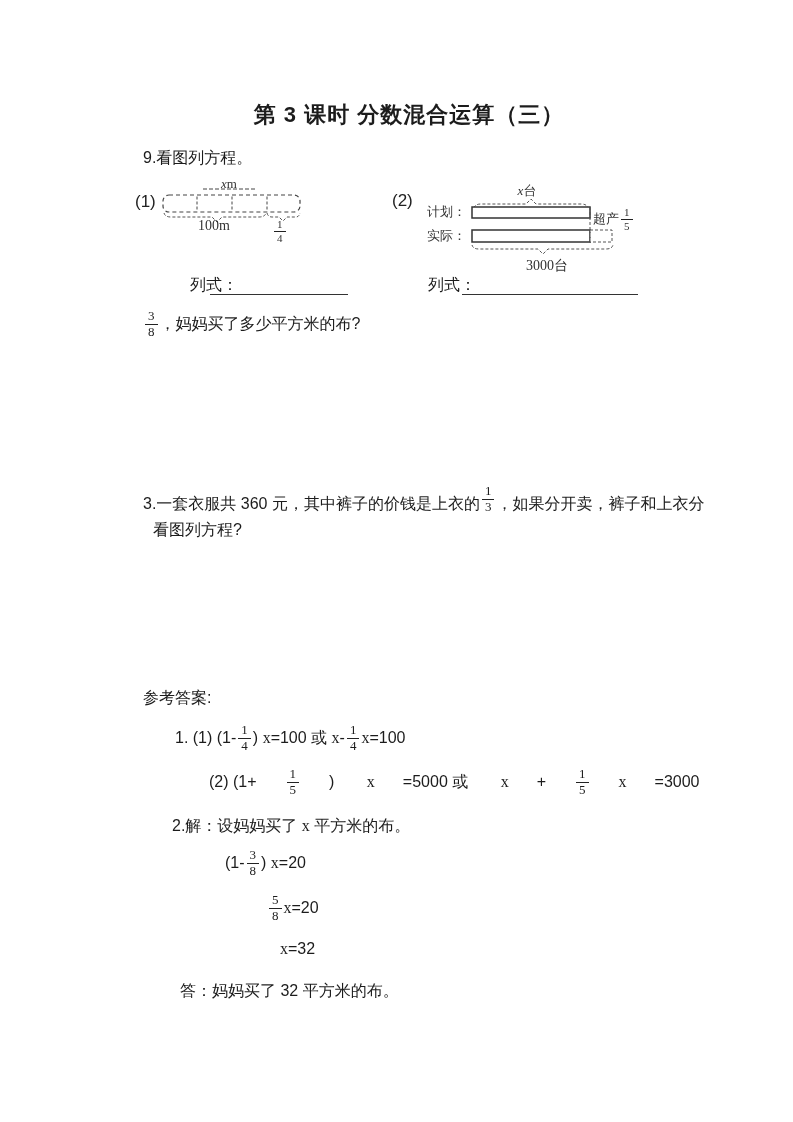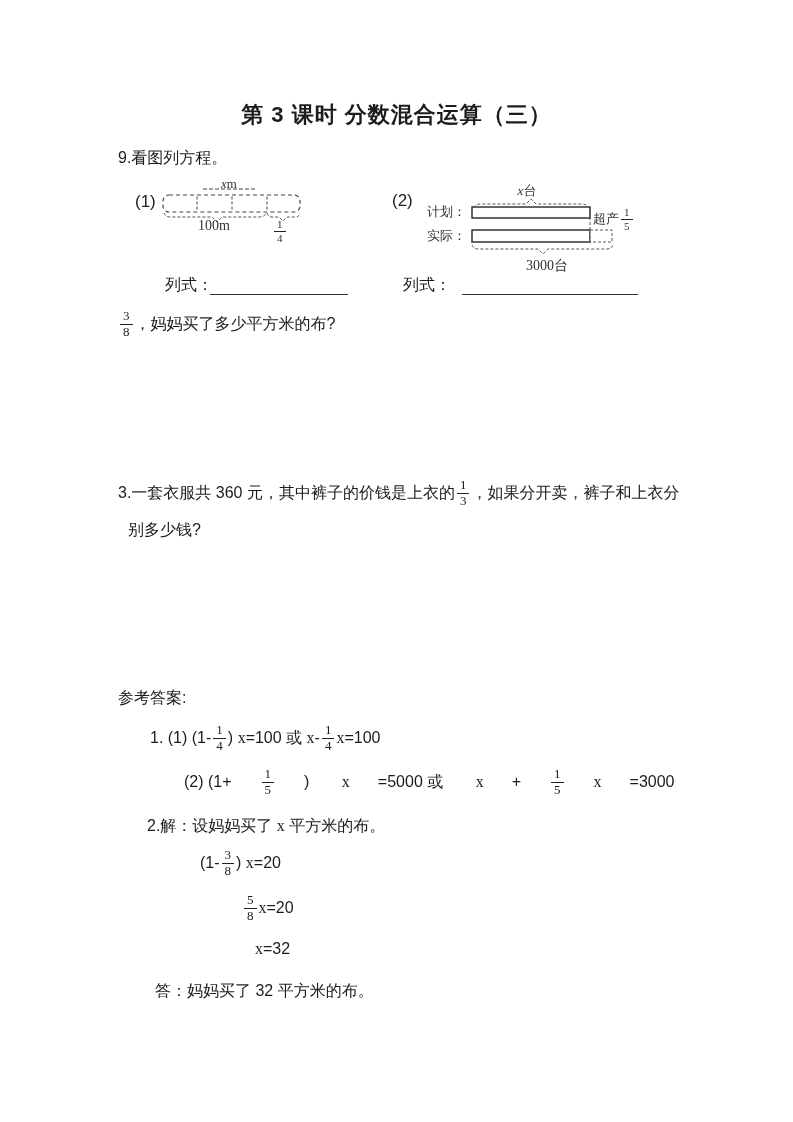--- a/index.html
+++ b/index.html
@@ -4,21 +4,21 @@
 <style>
   html,body { margin:0; padding:0; }
   body {
     width:793px; height:1122px;
     background:#ffffff;
     font-family:"Liberation Sans", sans-serif;
     color:#1c1c1c;
     position:relative;
     overflow:hidden;
   }
-  .abs { position:absolute; }
+  .abs { position:absolute;margin-left:25px; }
   .page-title {
     left:0; right:0; top:100px;
     text-align:center;
     font-size:22px; font-weight:bold;
     letter-spacing:1px;
   }
   .body-text { font-size:16px; }
   .segline { display:flex; align-items:center; white-space:pre; }
   .segline span { white-space:pre; }
   .frac {
@@ -92,22 +92,22 @@
 </div>
 
 <span class="abs body-text" style="left:165px; top:275px;">列式：</span>
 <div class="blank-line" style="left:210px; top:278px; width:138px;"></div>
 
 <span class="abs body-text" style="left:403px; top:275px;">列式：</span>
 <div class="blank-line" style="left:462px; top:278px; width:176px;"></div>
 
 <div class="abs body-text segline" style="left:118px; top:302px; height:44px;"><span class="frac"><span class="fn">3</span><span class="fd">8</span></span><span>，妈妈买了多少平方米的布?</span></div>
 
-<div class="abs body-text segline" style="left:118px; top:471px; height:44px;"><span>3.一套衣服共 360 元，其中裤子的价钱是上衣的</span><span class="frac"><span class="fn">1</span><span class="fd">3</span></span><span>，如果分开卖，裤子和上衣分</span></div>
-<div class="abs body-text" style="left:128px; top:520px;">别多少钱?</div>
+<div class="abs body-text segline" style="left:118px; top:471px; height:44px;align-items:flex-end;"><span>3.一套衣服共 360 元，其中裤子的价钱是上衣的</span><span class="frac"><span class="fn">1</span><span class="fd">3</span></span><span>，如果分开卖，裤子和上衣分</span></div>
+<div class="abs body-text" style="left:128px; top:520px;">看图列方程?</div>
 
 <div class="abs body-text" style="left:118px; top:688px;">参考答案:</div>
 
 <div class="abs body-text segline" style="left:150px; top:716px; height:44px;"><span>1. (1) (1-</span><span class="frac"><span class="fn">1</span><span class="fd">4</span></span><span>) </span><span class="mx">x</span><span>=100 或 </span><span class="mx">x</span><span>-</span><span class="frac"><span class="fn">1</span><span class="fd">4</span></span><span class="mx">x</span><span>=100</span></div>
 
 <div class="abs body-text segline" style="left:184px; top:760px; height:44px;gap:28px;"><span>(2) (1+</span><span class="frac"><span class="fn">1</span><span class="fd">5</span></span><span>) </span><span class="mx">x</span><span>=5000 或 </span><span class="mx">x</span><span>+</span><span class="frac"><span class="fn">1</span><span class="fd">5</span></span><span class="mx">x</span><span>=3000</span></div>
 
 <div class="abs body-text segline" style="left:147px; top:814px; height:24px;"><span>2.解：设妈妈买了 </span><span class="mx">x</span><span> 平方米的布。</span></div>
 
 <div class="abs body-text segline" style="left:200px; top:841px; height:44px;"><span>(1-</span><span class="frac"><span class="fn">3</span><span class="fd">8</span></span><span>) </span><span class="mx">x</span><span>=20</span></div>

